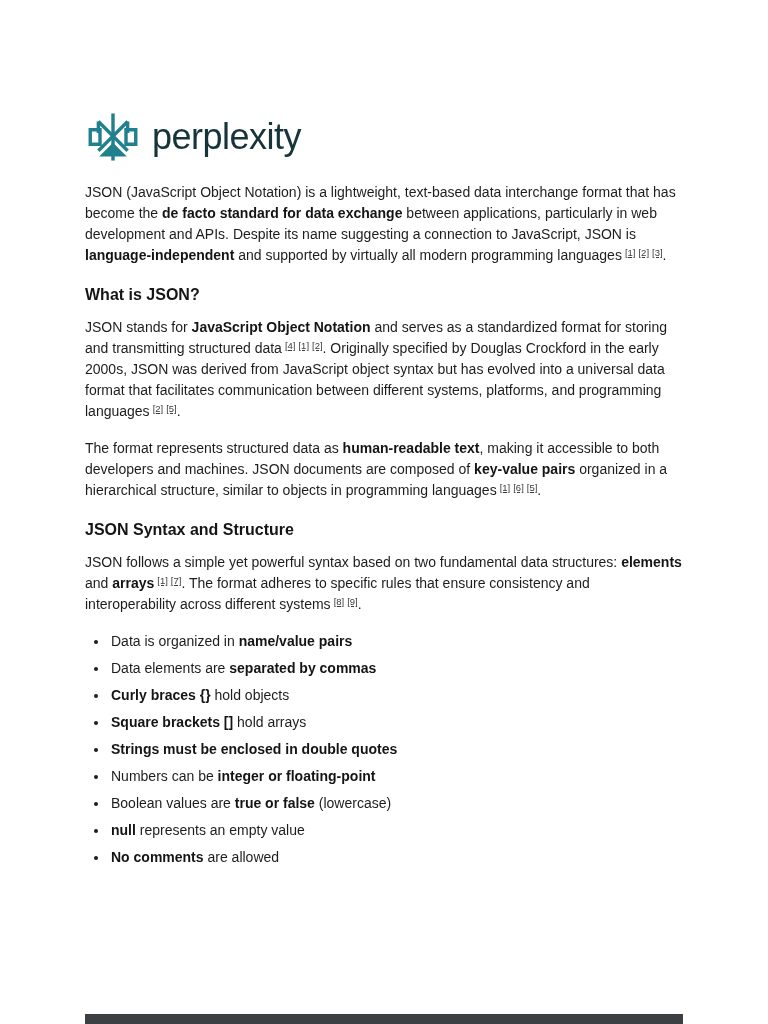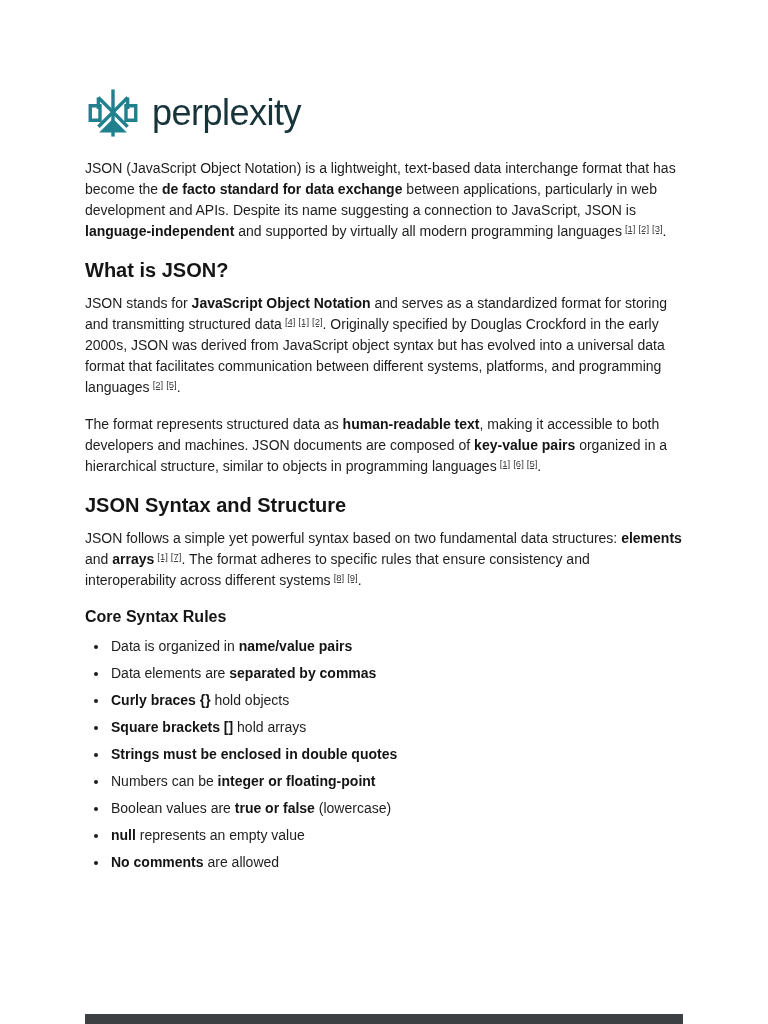--- a/index.html
+++ b/index.html
@@ -7,21 +7,21 @@
   .page{
     position:relative;
     width:768px;height:1024px;
     background:#ffffff;
     overflow:hidden;
     margin:0 auto;
     color:var(--text,#1d1d1d);
   }
   .content{
     position:absolute;
-    left:85px;top:85px;
+    left:85px;top:109px;
     width:598px;
   }
   
   .brand-row{display:flex;align-items:center;gap:13px;margin:0 0 17px 2px;}
   .brand-glyph{width:52px;height:56px;display:block;}
   .brand-word{
     font-size:36px;
     font-weight:500;
     letter-spacing:-0.5px;
     color:var(--wordmark,#17343b);
@@ -31,21 +31,21 @@
   h1{
     margin:0 0 14px 0;
     font-size:25px;
     line-height:29px;
     font-weight:700;
     color:#121212;
     letter-spacing:-0.2px;
   }
   h2{
     margin:18px 0 12px 0;
-    font-size:20px;
+    font-size:16px;
     line-height:21px;
     font-weight:700;
     color:#151515;
   }
   h3{
     margin:16px 0 10px 0;
     font-size:16px;
     line-height:19px;
     font-weight:700;
     color:#151515;
@@ -109,21 +109,20 @@
     </div>
 
 
     <div>
         <p>JSON (JavaScript Object Notation) is a lightweight, text-based data interchange format that has become the <strong>de facto standard for data exchange</strong> between applications, particularly in web development and APIs. Despite its name suggesting a connection to JavaScript, JSON is <strong>language-independent</strong> and supported by virtually all modern programming languages<sup class="cite">[1]</sup><sup class="cite">[2]</sup><sup class="cite">[3]</sup>.</p>
         <h2>What is JSON?</h2>
         <p>JSON stands for <strong>JavaScript Object Notation</strong> and serves as a standardized format for storing and transmitting structured data<sup class="cite">[4]</sup><sup class="cite">[1]</sup><sup class="cite">[2]</sup>. Originally specified by Douglas Crockford in the early 2000s, JSON was derived from JavaScript object syntax but has evolved into a universal data format that facilitates communication between different systems, platforms, and programming languages<sup class="cite">[2]</sup><sup class="cite">[5]</sup>.</p>
         <p>The format represents structured data as <strong>human-readable text</strong>, making it accessible to both developers and machines. JSON documents are composed of <strong>key-value pairs</strong> organized in a hierarchical structure, similar to objects in programming languages<sup class="cite">[1]</sup><sup class="cite">[6]</sup><sup class="cite">[5]</sup>.</p>
         <h2>JSON Syntax and Structure</h2>
         <p>JSON follows a simple yet powerful syntax based on two fundamental data structures: <strong>elements</strong> and <strong>arrays</strong><sup class="cite">[1]</sup><sup class="cite">[7]</sup>. The format adheres to specific rules that ensure consistency and interoperability across different systems<sup class="cite">[8]</sup><sup class="cite">[9]</sup>.</p>
-        <h3>Core Syntax Rules</h3>
         <ul>
           <li>Data is organized in <strong>name/value pairs</strong></li>
           <li>Data elements are <strong>separated by commas</strong></li>
           <li><strong>Curly braces {}</strong> hold objects</li>
           <li><strong>Square brackets []</strong> hold arrays</li>
           <li><strong>Strings must be enclosed in double quotes</strong></li>
           <li>Numbers can be <strong>integer or floating-point</strong></li>
           <li>Boolean values are <strong>true or false</strong> (lowercase)</li>
           <li><strong>null</strong> represents an empty value</li>
           <li><strong>No comments</strong> are allowed</li>

